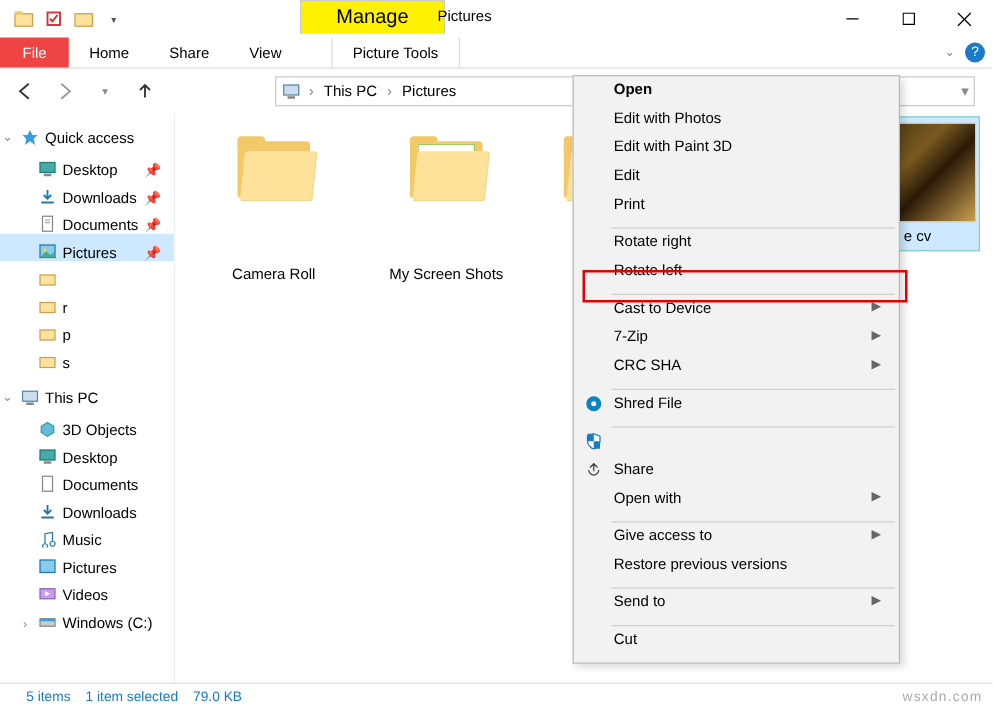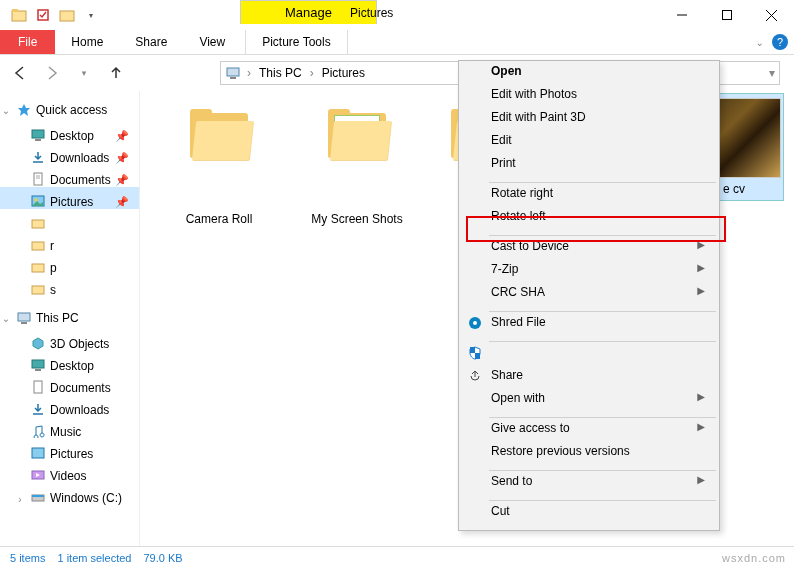--- a/index.html
+++ b/index.html
@@ -3,30 +3,30 @@
 <meta charset="utf-8">
 <style>
   * { box-sizing: border-box; margin: 0; padding: 0; font-family: "Segoe UI", sans-serif; }
   body { width: 794px; height: 568px; background: #fff; overflow: hidden; position: relative; font-size: 12px; color: #000; }
 
   
   .titlebar { height: 30px; display: flex; align-items: center; padding: 0 0 0 4px; }
   .qat { display: flex; align-items: center; gap: 2px; padding-left: 4px; }
   .qat-icon { width: 22px; height: 22px; display: flex; align-items: center; justify-content: center; }
   .titlebar .manage-group { position: absolute; left: 240px; top: 0; text-align: center; }
-  .manage-tab { background: #fff200; padding: 4px 44px; font-size: 13px; border: 1px solid #ccc; border-bottom: none; }
+  .manage-tab { background: #fff200; padding: 4px 28px; font-size: 16px; border: 1px solid #ccc; border-bottom: none; }
   .title-text { position: absolute; left: 350px; top: 6px; font-size: 12px; }
   .win-controls { position: absolute; right: 0; top: 0; display: flex; }
   .win-controls div { width: 45px; height: 30px; display: flex; align-items: center; justify-content: center; font-size: 14px; }
 
   
   .ribbon { height: 25px; display: flex; align-items: stretch; border-bottom: 1px solid #ddd; }
   .ribbon .file-tab { background: #ef4444; color: #fff; padding: 4px 18px; font-size: 12px; display:flex; align-items:center; }
   .ribbon .tab { padding: 4px 16px; font-size: 12px; display:flex; align-items:center; }
-  .ribbon .picture-tools { margin-left: 4px; padding: 4px 16px; border-left:1px solid #ddd; border-right:1px solid #ddd; }
+  .ribbon .picture-tools { margin-left: 24px; padding: 4px 16px; border-left:1px solid #ddd; border-right:1px solid #ddd; }
   .ribbon-right { position:absolute; right:6px; top:34px; display:flex; align-items:center; gap:8px; }
   .help-icon { width:16px; height:16px; background:#1979ca; border-radius:50%; color:#fff; font-size:11px; display:flex; align-items:center; justify-content:center; }
 
   
   .navbar { height: 36px; display: flex; align-items: center; padding: 4px 8px; gap: 8px; }
   .nav-btn { width: 24px; height: 24px; display:flex; align-items:center; justify-content:center; color:#555; }
   .breadcrumb-box { flex: 0 0 560px; height: 24px; border: 1px solid #ccc; display:flex; align-items:center; padding: 0 4px; gap:4px; margin-left:auto; margin-right:6px;}
   .breadcrumb-box .pc-icon { width:16px; height:16px; }
   .breadcrumb-box .sep { color:#888; padding:0 2px; }
   .breadcrumb-box .crumb { padding:0 2px; }
@@ -60,21 +60,21 @@
   
   .context-menu { position:absolute; left:458px; top:60px; width:262px; background:#f2f2f2; border:1px solid #bbb; box-shadow: 3px 3px 6px rgba(0,0,0,0.15); padding:3px 2px; }
   .cm-item { height:23px; display:flex; align-items:flex-start; padding:0 12px 0 30px; font-size:12px; position:relative; }
   .cm-item.bold { font-weight:600; }
   .cm-item .cm-icon { position:absolute; left:6px; width:16px; height:16px; display:flex; align-items:center; justify-content:center; font-size:12px; }
   .cm-item .arrow { margin-left:auto; color:#666; font-size:10px; }
   .cm-sep { height:1px; background:#d0d0d0; margin:3px 1px 3px 28px; }
   .cm-highlight-box { position:absolute; left:466px; top:216px; width:260px; height:26px; border:2px solid #e30000; pointer-events:none; }
 
   
-  .statusbar { position:absolute; left:0; right:0; bottom:0; height:22px; border-top:1px solid #ddd; display:flex; align-items:center; padding:0 10px; font-size:11px; gap:12px; color:#1979ca; }
+  .statusbar { position:absolute; left:0; right:0; bottom:0; height:22px; border-top:1px solid #ddd; display:flex; align-items:center; padding:0 21px; font-size:11px; gap:12px; color:#1979ca; }
   .statusbar span { color:#1979ca; }
   .statusbar .sb-text { color:#1979ca; }
   .watermark { position:absolute; right:8px; bottom:4px; font-size:11px; color:#aaa; letter-spacing:1px; }
 
   
   svg { display:block; }
 </style>
 </head>
 <body>
 

